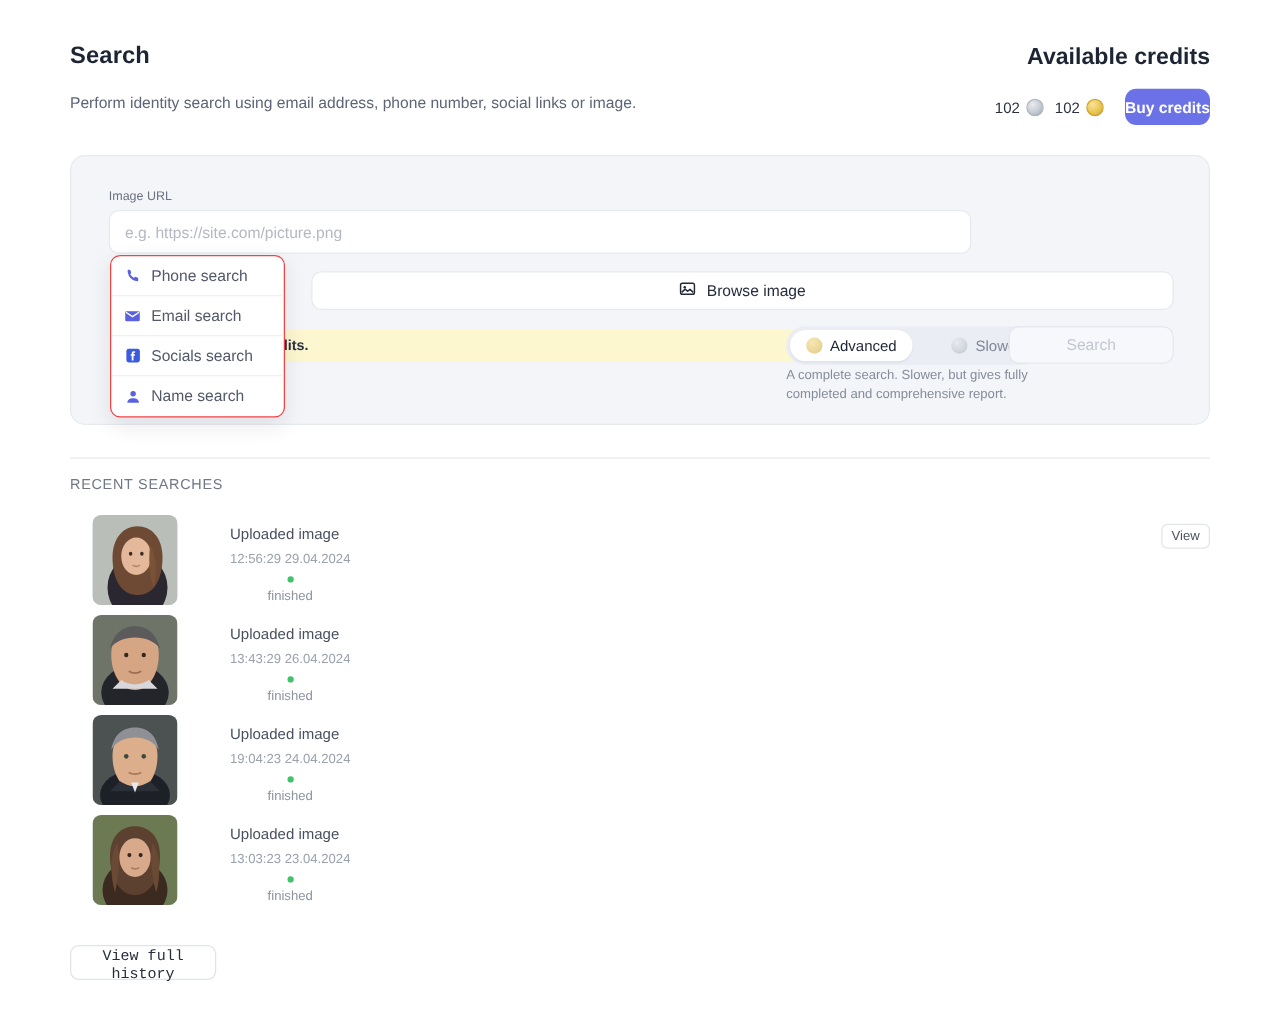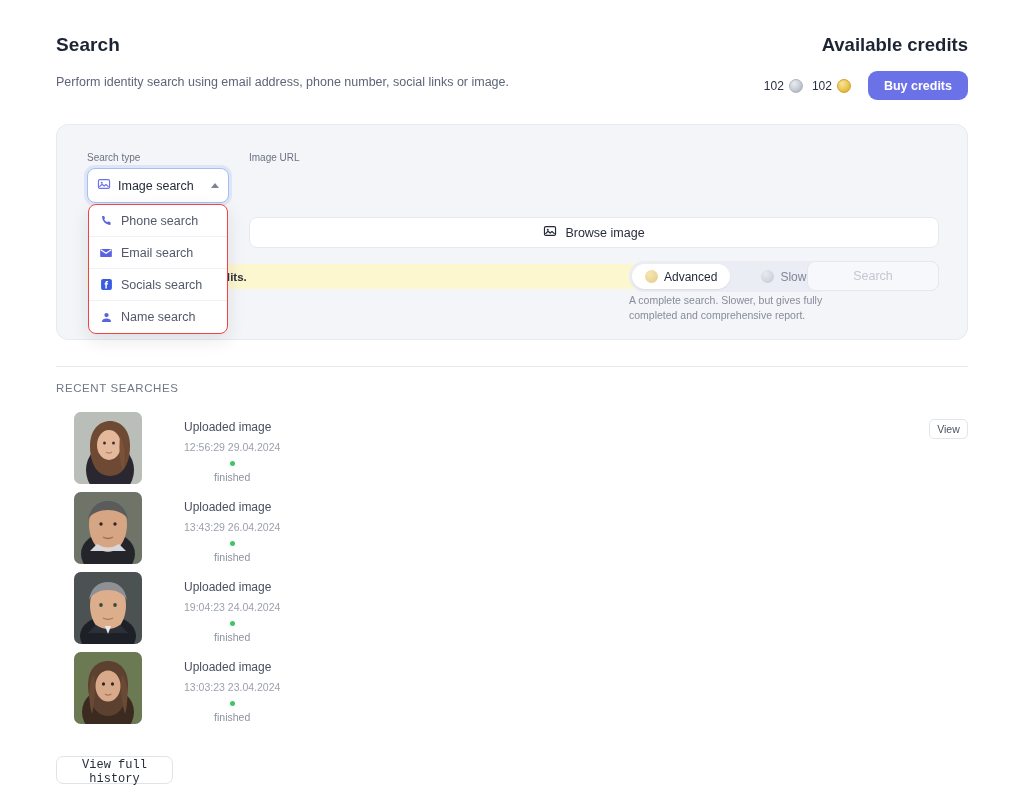--- a/index.html
+++ b/index.html
@@ -36,21 +36,21 @@
   }
   .coin.gold {
     background: radial-gradient(circle at 35% 30%, #f7dd8a 0%, #edc council 50%, #d9a92c 100%);
     background: radial-gradient(circle at 35% 30%, #f7dd8a 0%, #e8c košt 50%, #d9a92c 100%);
     background: radial-gradient(circle at 35% 30%, #f9e39a 0%, #e9c653 55%, #cfa328 100%);
     border: 1px solid #cfa32b;
   }
   .buy-btn {
     margin-left: 8px;
     background: #6b72e8; color: #fff; border: none;
-    border-radius: 9px; height: 29px; padding: 0 16px;
+    border-radius: 9px; height: 29px; padding: 0 0;
     font-size: 12.5px; font-weight: 600; cursor: pointer;
     font-family: "Liberation Sans", sans-serif;
   }
 
   
   .panel {
     position: absolute; left: 56px; top: 124px;
     width: 912px; height: 216px;
     background: #f3f5f8; border: 1px solid #e7eaef;
     border-radius: 12px;
@@ -192,37 +192,24 @@
           <span class="coin gold"></span>
         </span>
         <button class="buy-btn">Buy credits</button>
       </div>
     </div>
   </div>
 
   <div class="panel">
 
     <div class="row1">
-      <div class="select-wrap">
-        <div class="field-label">Search type</div>
-        <div class="select-box">
-          <span>
-            <svg width="14" height="14" viewBox="0 0 24 24" fill="none">
-              <rect x="2.5" y="4.5" width="19" height="15" rx="2.5" stroke="#6b72e8" stroke-width="2"></rect>
-              <circle cx="8.2" cy="9.8" r="1.7" fill="#6b72e8"></circle>
-              <path d="M4 17l4.8-4.5 3.4 3 3.2-2.6L20 17" stroke="#6b72e8" stroke-width="2" fill="none" stroke-linejoin="round"></path>
-            </svg>
-          </span>
-          <span class="select-text">Image search</span>
-          <span class="chev-up"></span>
-        </div>
-      </div>
 
       <div class="url-wrap">
         <div class="field-label">Image URL</div>
+        <input class="url-input" type="text" placeholder="e.g. https://site.com/picture.png" style="">
       </div>
     </div>
 
     <div class="browse-btn">
       <span>
         <svg width="14" height="14" viewBox="0 0 24 24" fill="none">
           <rect x="2.5" y="4.5" width="19" height="15" rx="2.5" stroke="#23293a" stroke-width="2"></rect>
           <circle cx="8.2" cy="9.8" r="1.7" fill="#23293a"></circle>
           <path d="M4 17l4.8-4.5 3.4 3 3.2-2.6L20 17" stroke="#23293a" stroke-width="2" fill="none" stroke-linejoin="round"></path>
         </svg>

